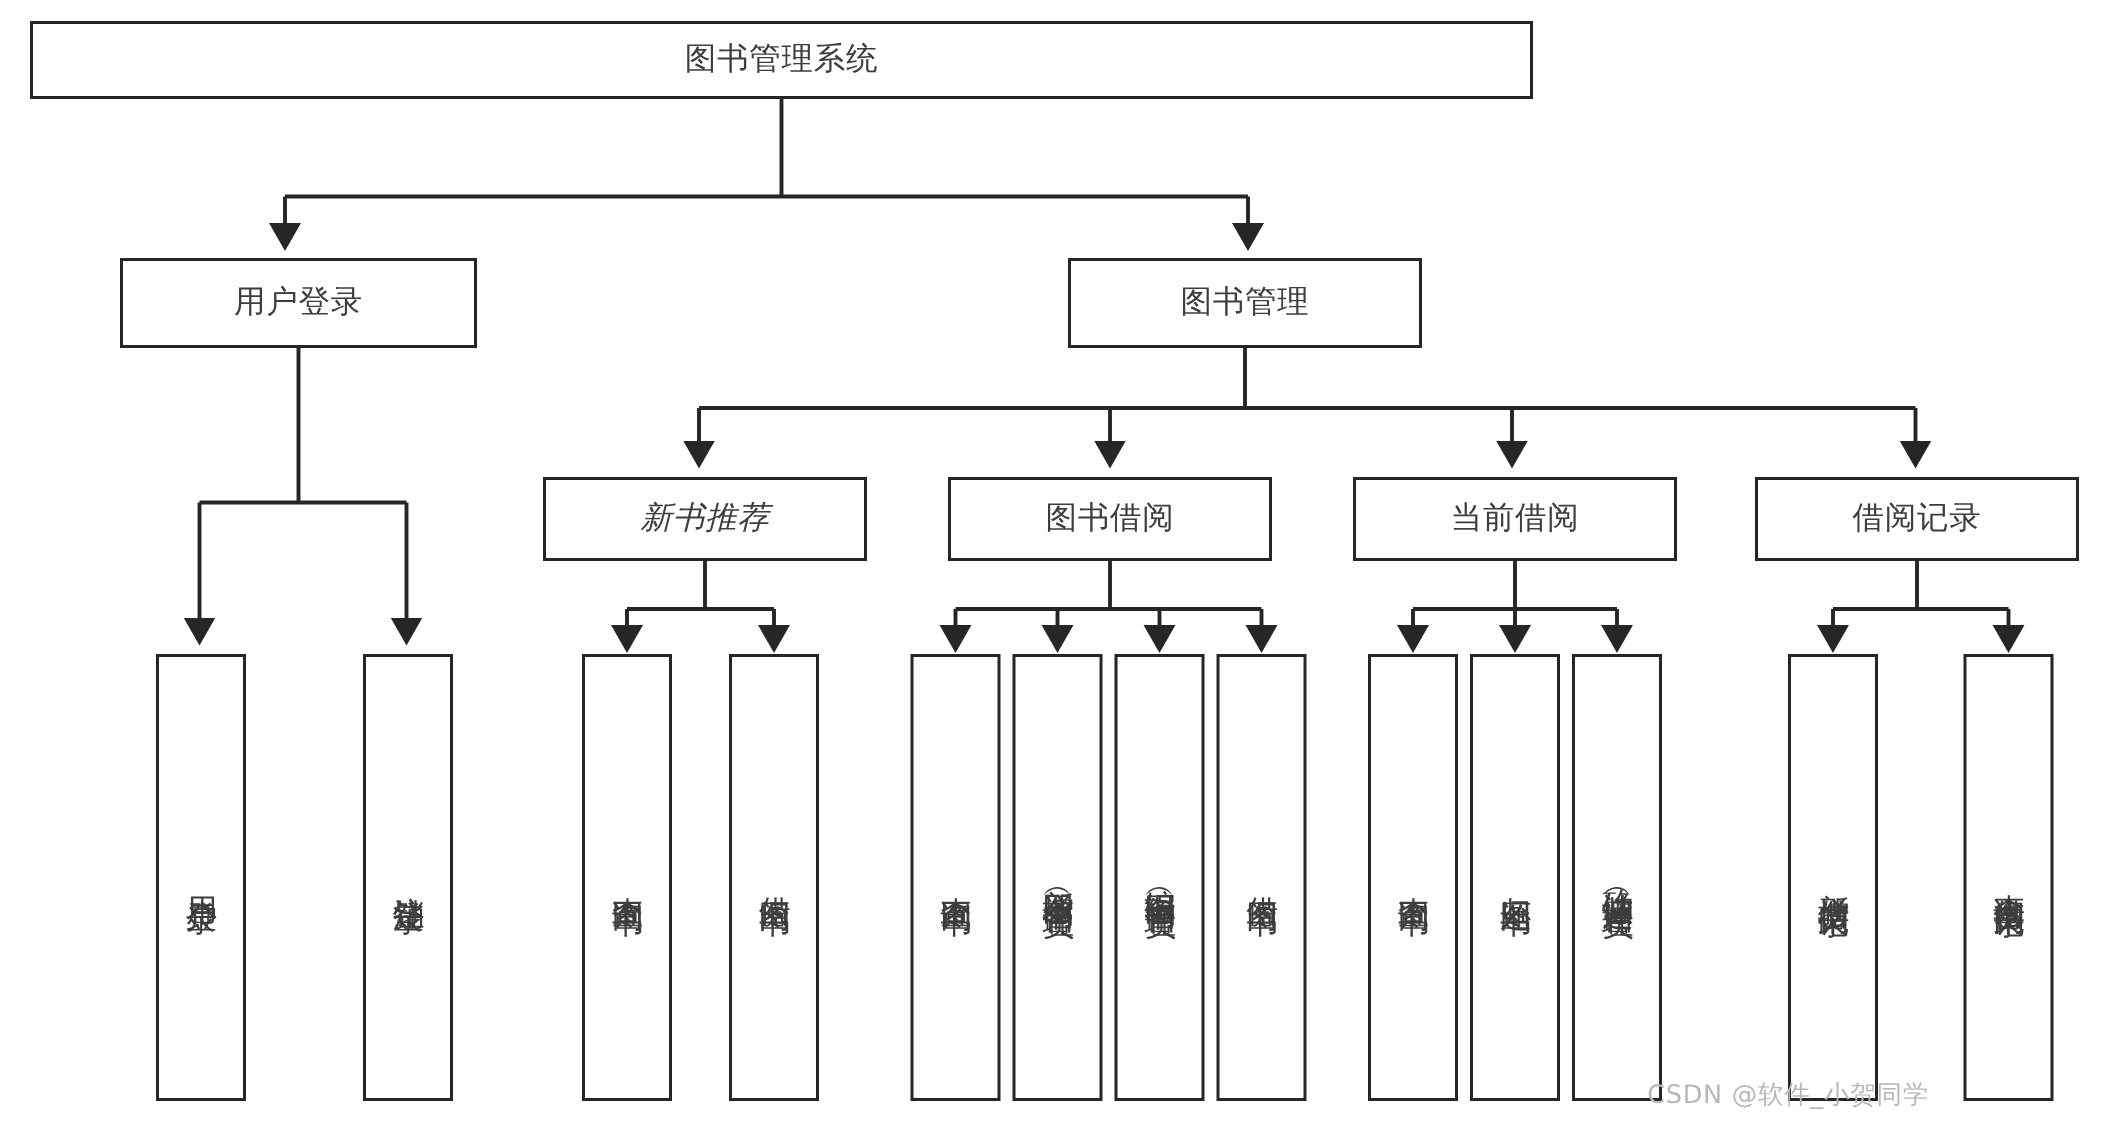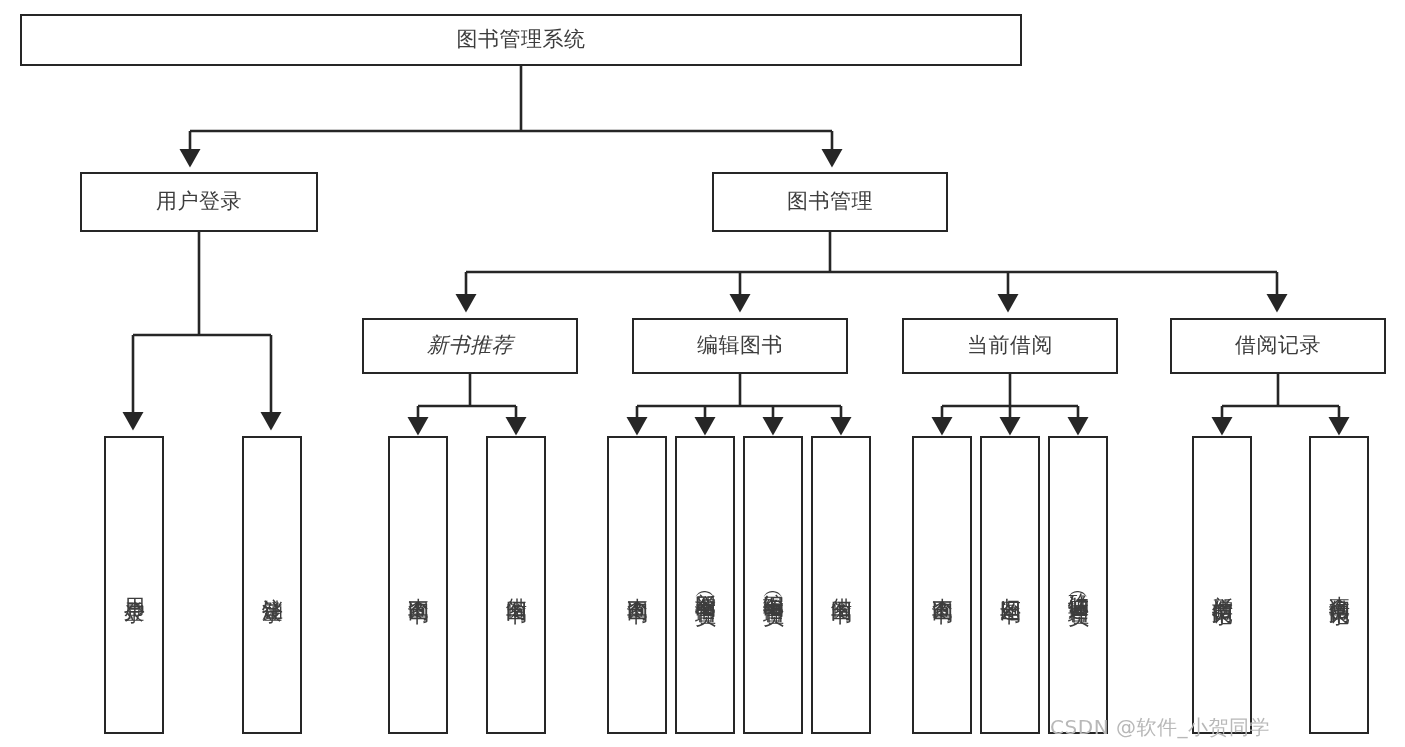--- a/index.html
+++ b/index.html
@@ -12,20 +12,21 @@
     height: 747px;
     font-family: "DejaVu Sans", "Liberation Sans", sans-serif;
     overflow: hidden;
     position: relative;
   }
   #diagram-root {
     position: absolute;
     left: 0; top: 0;
     width: 1278px;
     height: 747px;
+    padding-left: 16px;
   }
   .node-box {
     position: absolute;
     background: #ffffff;
     border: 2px solid #262626;
     box-sizing: border-box;
     display: flex;
     align-items: center;
     justify-content: center;
   }
@@ -56,21 +57,21 @@
     position: absolute;
     left: 0; top: 0;
     width: 1405px;
     height: 747px;
     pointer-events: none;
   }
   #watermark {
     position: absolute;
     right: 8px;
     bottom: 6px;
-    font-size: 20px;
+    font-size: 17px;
     color: #b8b8b8;
     letter-spacing: 0.5px;
     white-space: nowrap;
   }
 </style>
 </head>
 <body>
 
 <div id="diagram-root">
 
@@ -134,21 +135,21 @@
     <span class="node-label-h">用户登录</span>
   </div>
   <div class="node-box" style="left:712px; top:172px; width:236px; height:60px;justify-content:center;">
     <span class="node-label-h">图书管理</span>
   </div>
 
   <div class="node-box" style="left:362px; top:318px; width:216px; height:56px;font-style:italic;">
     <span class="node-label-h">新书推荐</span>
   </div>
   <div class="node-box" style="left:632px; top:318px; width:216px; height:56px;">
-    <span class="node-label-h">编辑图书</span>
+    <span class="node-label-h">图书借阅</span>
   </div>
   <div class="node-box" style="left:902px; top:318px; width:216px; height:56px;">
     <span class="node-label-h">当前借阅</span>
   </div>
   <div class="node-box" style="left:1170px; top:318px; width:216px; height:56px;">
     <span class="node-label-h">借阅记录</span>
   </div>
 
   <div class="node-box leaf-box" style="left:104px; top:436px; width:60px; height:298px;">
     <span class="node-label-v">用户登录</span>

